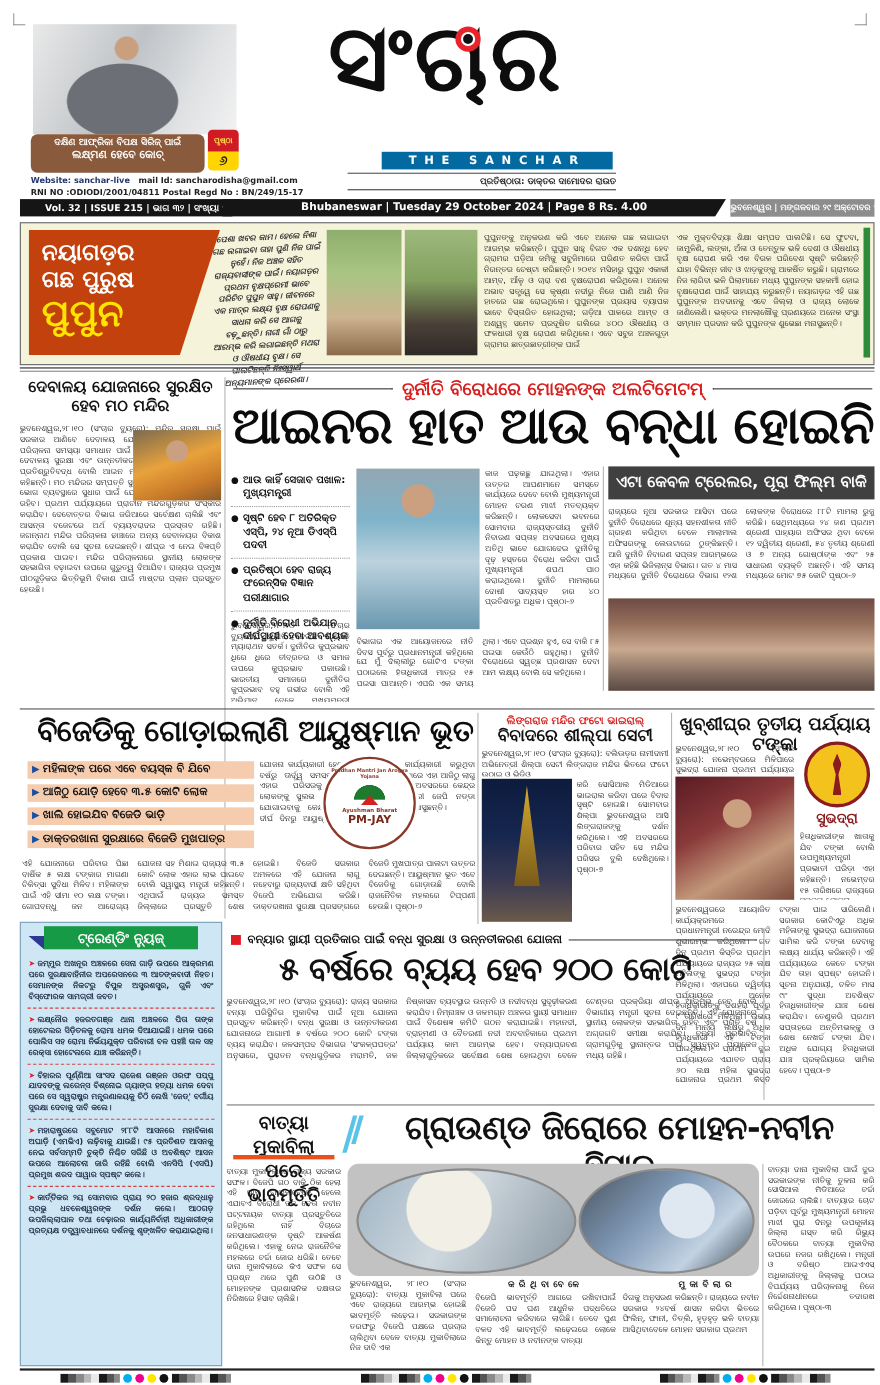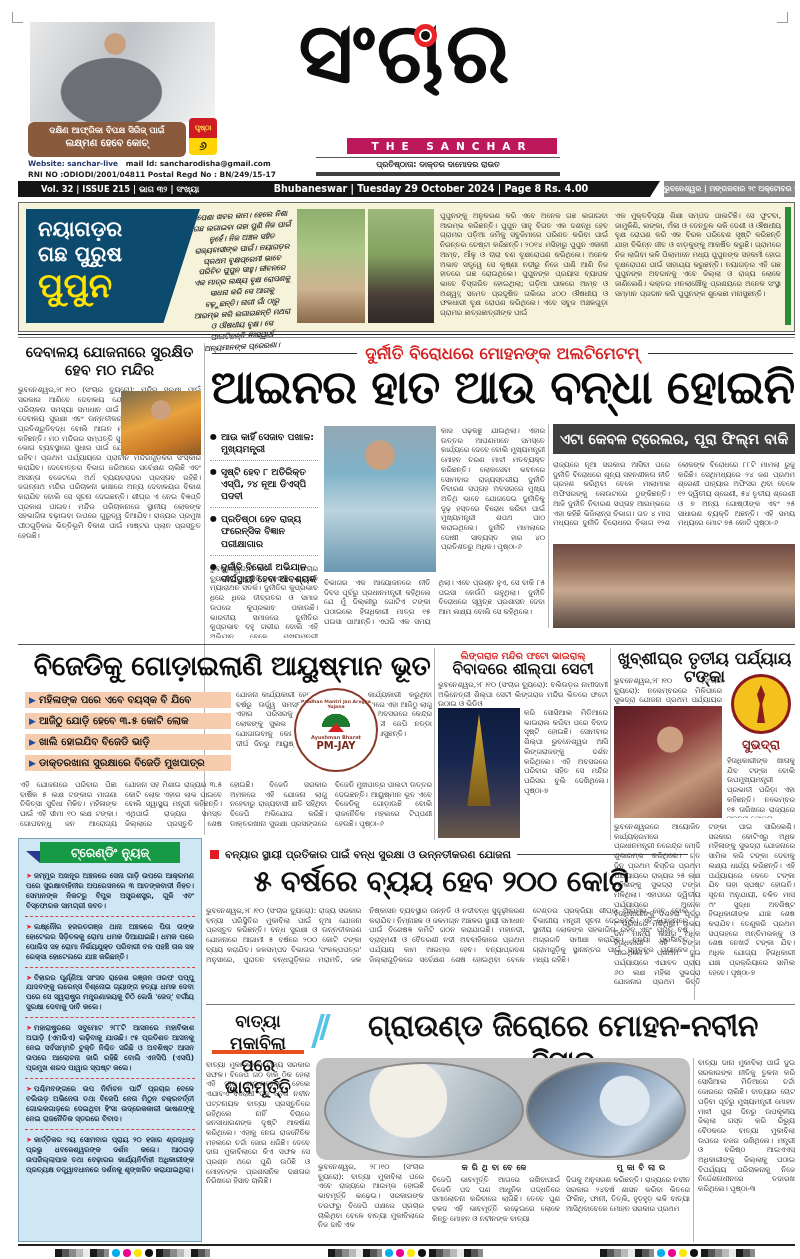--- a/index.html
+++ b/index.html
@@ -20,30 +20,30 @@
   .ad-banner{background:#8a5a3c;border-radius:6px;color:#fff;text-align:center;padding-top:3px}
   .ad-banner .l1{font-size:8.6px;font-weight:bold}
   .ad-banner .l2{font-size:10px;font-weight:bold;margin-top:1px}
   .page-tab-top{background:#cf1b23;color:#ffe14d;font-size:7px;font-weight:bold;text-align:center;line-height:20px;border-radius:4px 4px 0 0}
   .page-tab-bot{background:#ffd400;color:#222;font-size:12px;font-weight:bold;text-align:center;line-height:17px;border-radius:0 0 4px 4px}
   .mast-small{font-size:7.4px;font-weight:bold;color:#24366b}
   .mast-small b{color:#222}
   .logo-big{font-size:84px;font-weight:800;letter-spacing:2px;line-height:.95;color:#0d0d0d;text-align:center}
   .logo-ring{width:13px;height:13px;border:5px solid #e8232a;border-radius:50%;background:#fff}
   .logo-ring-dot{width:9px;height:9px;background:#111;border-radius:50%;margin:2px}
-  .logo-bar{background:#be185d;color:#fff;font-size:10.5px;font-weight:bold;letter-spacing:7px;text-align:center;line-height:16px}
-  .founder{border-top:1px solid #555;border-bottom:4px solid #404040;font-size:8px;font-weight:bold;
-           color:#222;text-align:center;padding:2px 0}
+  .logo-bar{background:#0369a1;color:#fff;font-size:10.5px;font-weight:bold;letter-spacing:7px;text-align:center;line-height:16px}
+  .founder{border-top:1px solid #555;border-bottom:1px solid #404040;font-size:8px;font-weight:bold;
+           color:#222;text-align:right;padding:2px 0}
   .datebar{height:16px;line-height:16px;background:#151515;color:#fff;font-weight:bold;white-space:nowrap;overflow:hidden}
   .db-left{font-size:8.4px;padding-left:23px;clip-path:polygon(0 0,100% 0,calc(100% - 10px) 100%,0 100%)}
   .db-mid{font-size:9.6px;text-align:center;clip-path:polygon(0 0,100% 0,calc(100% - 10px) 100%,0 100%)}
   .db-right{background:#8d8d8d;font-size:7.6px;text-align:center;font-weight:bold}
   
   .strip{background:#f5f3da;border:1px solid #666}
-  .green-panel{background:#0c4a6e;clip-path:polygon(0 0,100% 0,79% 100%,0 100%);
+  .green-panel{background:#c2410c;clip-path:polygon(0 0,100% 0,79% 100%,0 100%);
      color:#fff;text-align:left;padding:8px 0 0 12px}
   .green-panel .t{font-size:21px;font-weight:bold;line-height:1.2}
   .green-panel .n{font-size:34px;font-weight:800;color:#ffe400;line-height:1.1}
   .strip-intro{font-size:7.5px;font-style:italic;font-weight:600;line-height:1.45;color:#333;
      text-align:center;transform:skewY(-3deg)}
   .ph{overflow:hidden}
   .ph-trees1{background:linear-gradient(180deg,#8fae6d 0%,#aac584 35%,#cdb391 70%,#8a6a4a 100%)}
   .ph-trees2{background:linear-gradient(180deg,#9db87c 0%,#83a15f 40%,#4a4038 75%,#2e2a26 100%)}
   .green-bar{background:#2e8b3a}
   
@@ -272,21 +272,20 @@
     <div class="tribbon" style="margin-top:3px">
       <span class="tri tri-l"></span>
       <span>ଟ୍ରେଣ୍ଡିଂ ନ୍ୟୁଜ୍</span>
       <span class="tri tri-r"></span>
     </div>
     <div style="padding:3px 6px 0 6px">
       <div class="titem"><span class="ta">➤</span><span>ଜମ୍ମୁର ଅଖନୂର ଅଞ୍ଚଳରେ ସେନା ଗାଡ଼ି ଉପରେ ଆକ୍ରମଣ ପରେ ସୁରକ୍ଷାବାହିନୀର ଅପରେସନରେ ୩ ଆତଙ୍କବାଦୀ ନିହତ। ସେମାନଙ୍କ ନିକଟରୁ ବିପୁଳ ଅସ୍ତ୍ରଶସ୍ତ୍ର, ଗୁଳି ଏବଂ ବିସ୍ଫୋରକ ସାମଗ୍ରୀ ଜବତ।</span></div>
       <div class="titem"><span class="ta">➤</span><span>ଲକ୍ଷ୍ନୌର ହଜରତଗଞ୍ଜ ଥାନା ଅଞ୍ଚଳରେ ପିତା ତାଙ୍କ ହୋଟେଲର ସିଡ଼ିତଳକୁ ରୋମା ଧମକ ଦିଆଯାଇଛି। ଧମକ ପରେ ପୋଲିସ ସହ ରୋମା ନିର୍ଭୟଯୁକ୍ତ ପରିବାରୀ ବଳ ପହଞ୍ଚି ତାଳ ସହ ରେକ୍ସା ହୋଟେଲରେ ଯାଞ୍ଚ କରିଛନ୍ତି।</span></div>
       <div class="titem"><span class="ta">➤</span><span>ବିହାରର ପୂର୍ଣ୍ଣିଆ ସାଂସଦ ରାଜେଶ ରଞ୍ଜନ ଓରଫ ପପ୍ପୁ ଯାଦବଙ୍କୁ ଲରେନ୍ସ ବିଶ୍ନୋଇ ଗ୍ୟାଙ୍ଗ ହତ୍ୟା ଧମକ ଦେବା ପରେ ସେ ସ୍ୱରାଷ୍ଟ୍ର ମନ୍ତ୍ରଣାଳୟକୁ ଚିଠି ଲେଖି 'ଜେଡ୍' ବର୍ଗୀୟ ସୁରକ୍ଷା ଦେବାକୁ ଦାବି କଲେ।</span></div>
       <div class="titem"><span class="ta">➤</span><span>ମହାରାଷ୍ଟ୍ରରେ ସବୁମୋଟ ୨୮୮ଟି ଆସନରେ ମହାବିକାଶ ଅଘାଡ଼ି (ଏମଭିଏ) ଲଢ଼ିବାକୁ ଯାଉଛି। ୯୫ ପ୍ରତିଶତ ଆସନକୁ ନେଇ ସର୍ବସମ୍ମତି ଚୁକ୍ତି ନିଶ୍ଚିତ ସରିଛି ଓ ଅବଶିଷ୍ଟ ଆସନ ଉପରେ ଆଲୋଚନା ଜାରି ରହିଛି ବୋଲି ଏନସିପି (ଏସପି) ପ୍ରମୁଖ ଶରଦ ପାୱାର ସ୍ପଷ୍ଟ କଲେ।</span></div>
-      <div class="titem"><span class="ta">➤</span><span>ପଶ୍ଚିମବଙ୍ଗରେ ଉପ ନିର୍ବାଚନ ପାର୍ଟି ପ୍ରଚାର ବେଳେ ବଲିଉଡ଼ ଅଭିନେତା ତଥା ବିଜେପି ନେତା ମିଠୁନ ଚକ୍ରବର୍ତ୍ତୀ ଗୋଲକଗାଡ଼ରେ ଦେଇଥିବା ହିଂସା ଉଦ୍ରେକକାରୀ ଭାଷଣଙ୍କୁ ନେଇ ରାଜନୈତିକ ସ୍ତରରେ ବିବାଦ।</span></div>
       <div class="titem"><span class="ta">➤</span><span>କାର୍ତ୍ତିକର ୨ୟ ସୋମବାର ପ୍ରାୟ ୨୦ ହଜାର ଶ୍ରଦ୍ଧାଳୁ ପ୍ରଭୁ ଧବଳେଶ୍ୱରଙ୍କ ଦର୍ଶନ କଲେ। ଆଠଗଡ଼ ଉପଜିଲ୍ଲାପାଳ ତଥା ବେଢ଼ାରର କାର୍ଯ୍ୟନିର୍ବାହୀ ଅଧିକାରୀଙ୍କ ପ୍ରତ୍ୟକ୍ଷ ତତ୍ତ୍ୱାବଧାନରେ ଦର୍ଶନକୁ ଶୃଙ୍ଖଳିତ କରାଯାଇଥିଲା।</span></div>
     </div>
   </div>
 
   <div class="abs hline" style="left:206px;top:1004px;width:589px;background:#777"></div>
 
   <div class="abs gz-side" style="left:206px;top:1010px;width:104px">
     <div>ବାତ୍ୟା ମୁକାବିଲା</div>
     <div>ପରେ ଭାବମୂର୍ତ୍ତି</div>
   </div>

